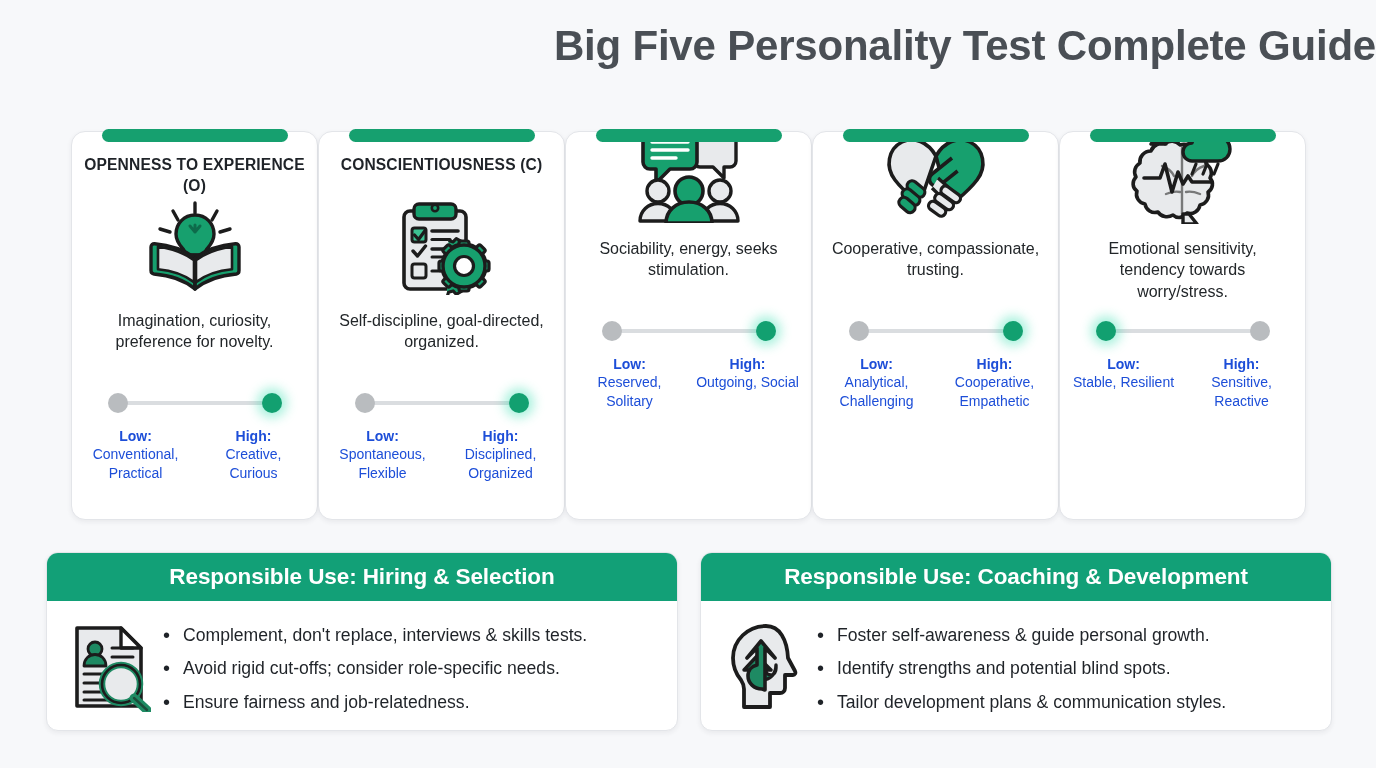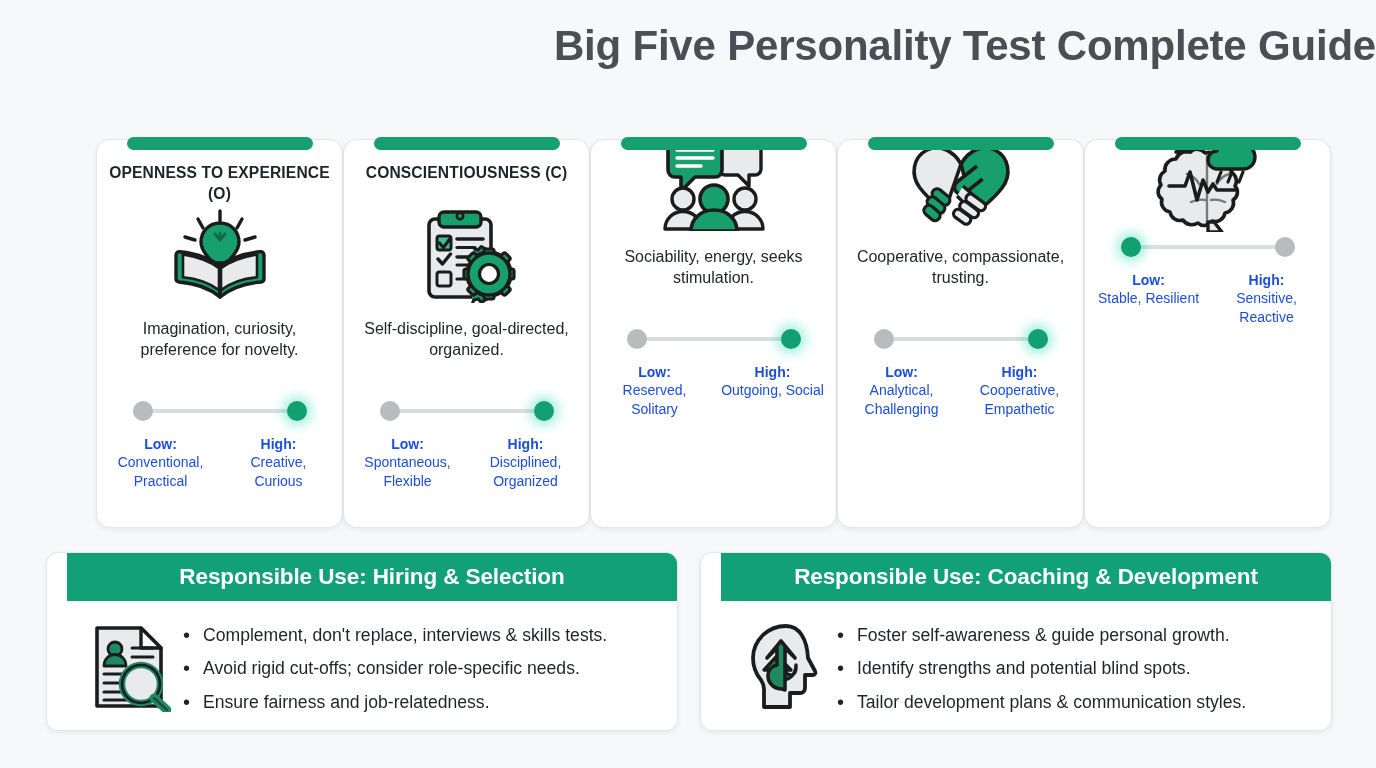--- a/index.html
+++ b/index.html
@@ -24,24 +24,24 @@
     font-size: 42px;
     font-weight: bold;
     color: #4a4f55;
     letter-spacing: -0.2px;
     white-space: nowrap;
   }
 
   
   #cards-row {
     position: absolute;
-    left: 46px; top: 139px;
+    left: 46px; top: 131px;
     width: 1285px; height: 389px;
     display: flex;
-    justify-content: flex-end;
+    justify-content: center;
   }
   .trait-card {
     position: relative;
     width: 247px;
     height: 389px;
     background: #ffffff;
     border: 1px solid #e3e5e9;
     border-radius: 14px;
     box-shadow: 0 2px 5px rgba(40,45,55,0.07);
     padding: 0 10px;
@@ -132,21 +132,20 @@
   
   .panel {
     position: absolute;
     top: 552px;
     height: 179px;
     background: #ffffff;
     border: 1px solid #e3e5e9;
     border-radius: 12px;
     box-shadow: 0 2px 5px rgba(40,45,55,0.07);
     overflow: hidden;
-    padding-left: 20px;
   }
   #panel-hiring   { left: 46px;  width: 632px; }
   #panel-coaching { left: 700px; width: 632px; }
   .panel-header {
     height: 48px;
     background: #12a077;
     display: flex;
     align-items: center;
     justify-content: center;
     color: #ffffff;
@@ -375,20 +374,21 @@
           <path d="M52 20v66M32 38c6 2 10 6 12 10M74 38c-6 2-10 6-12 10M36 66c5-2 10-3 14-2M70 66c-5-2-10-3-14-2" stroke="#1c1c1c" stroke-width="2.4" fill="none" stroke-linecap="round" opacity="0.55"></path>
           <path d="M14 50h16l5-14 7 28 6-20 5 12 5-8 4 6h20" stroke="#1c1c1c" stroke-width="3.6" fill="none" stroke-linecap="round" stroke-linejoin="round"></path>
           <path d="M76 4c-7 0-13 5-14 11-5 0-9 4-9 9s4 9 9 9h26c7 0 12-5 12-12 0-6-4-11-10-12C89 9 83 4 76 4z" fill="#17a06e" stroke="#1c1c1c" stroke-width="3.4" stroke-linejoin="round"></path>
           <g stroke="#1c1c1c" stroke-width="3.2" stroke-linecap="round">
             <line x1="66" y1="36" x2="62" y2="46"></line>
             <line x1="77" y1="36" x2="73" y2="46"></line>
             <line x1="88" y1="36" x2="84" y2="46"></line>
           </g>
         </svg>
       </div>
+      <div class="card-desc">Emotional sensitivity, tendency towards worry/stress.</div>
       <div class="slider-wrap">
         <div class="slider-track"></div>
         <div class="slider-dot left dot-on"></div>
         <div class="slider-dot right dot-off"></div>
       </div>
       <div class="slider-labels">
         <div class="slider-label">
           <span class="lab-head">Low:</span>
           <span>Stable, Resilient</span>
         </div>

